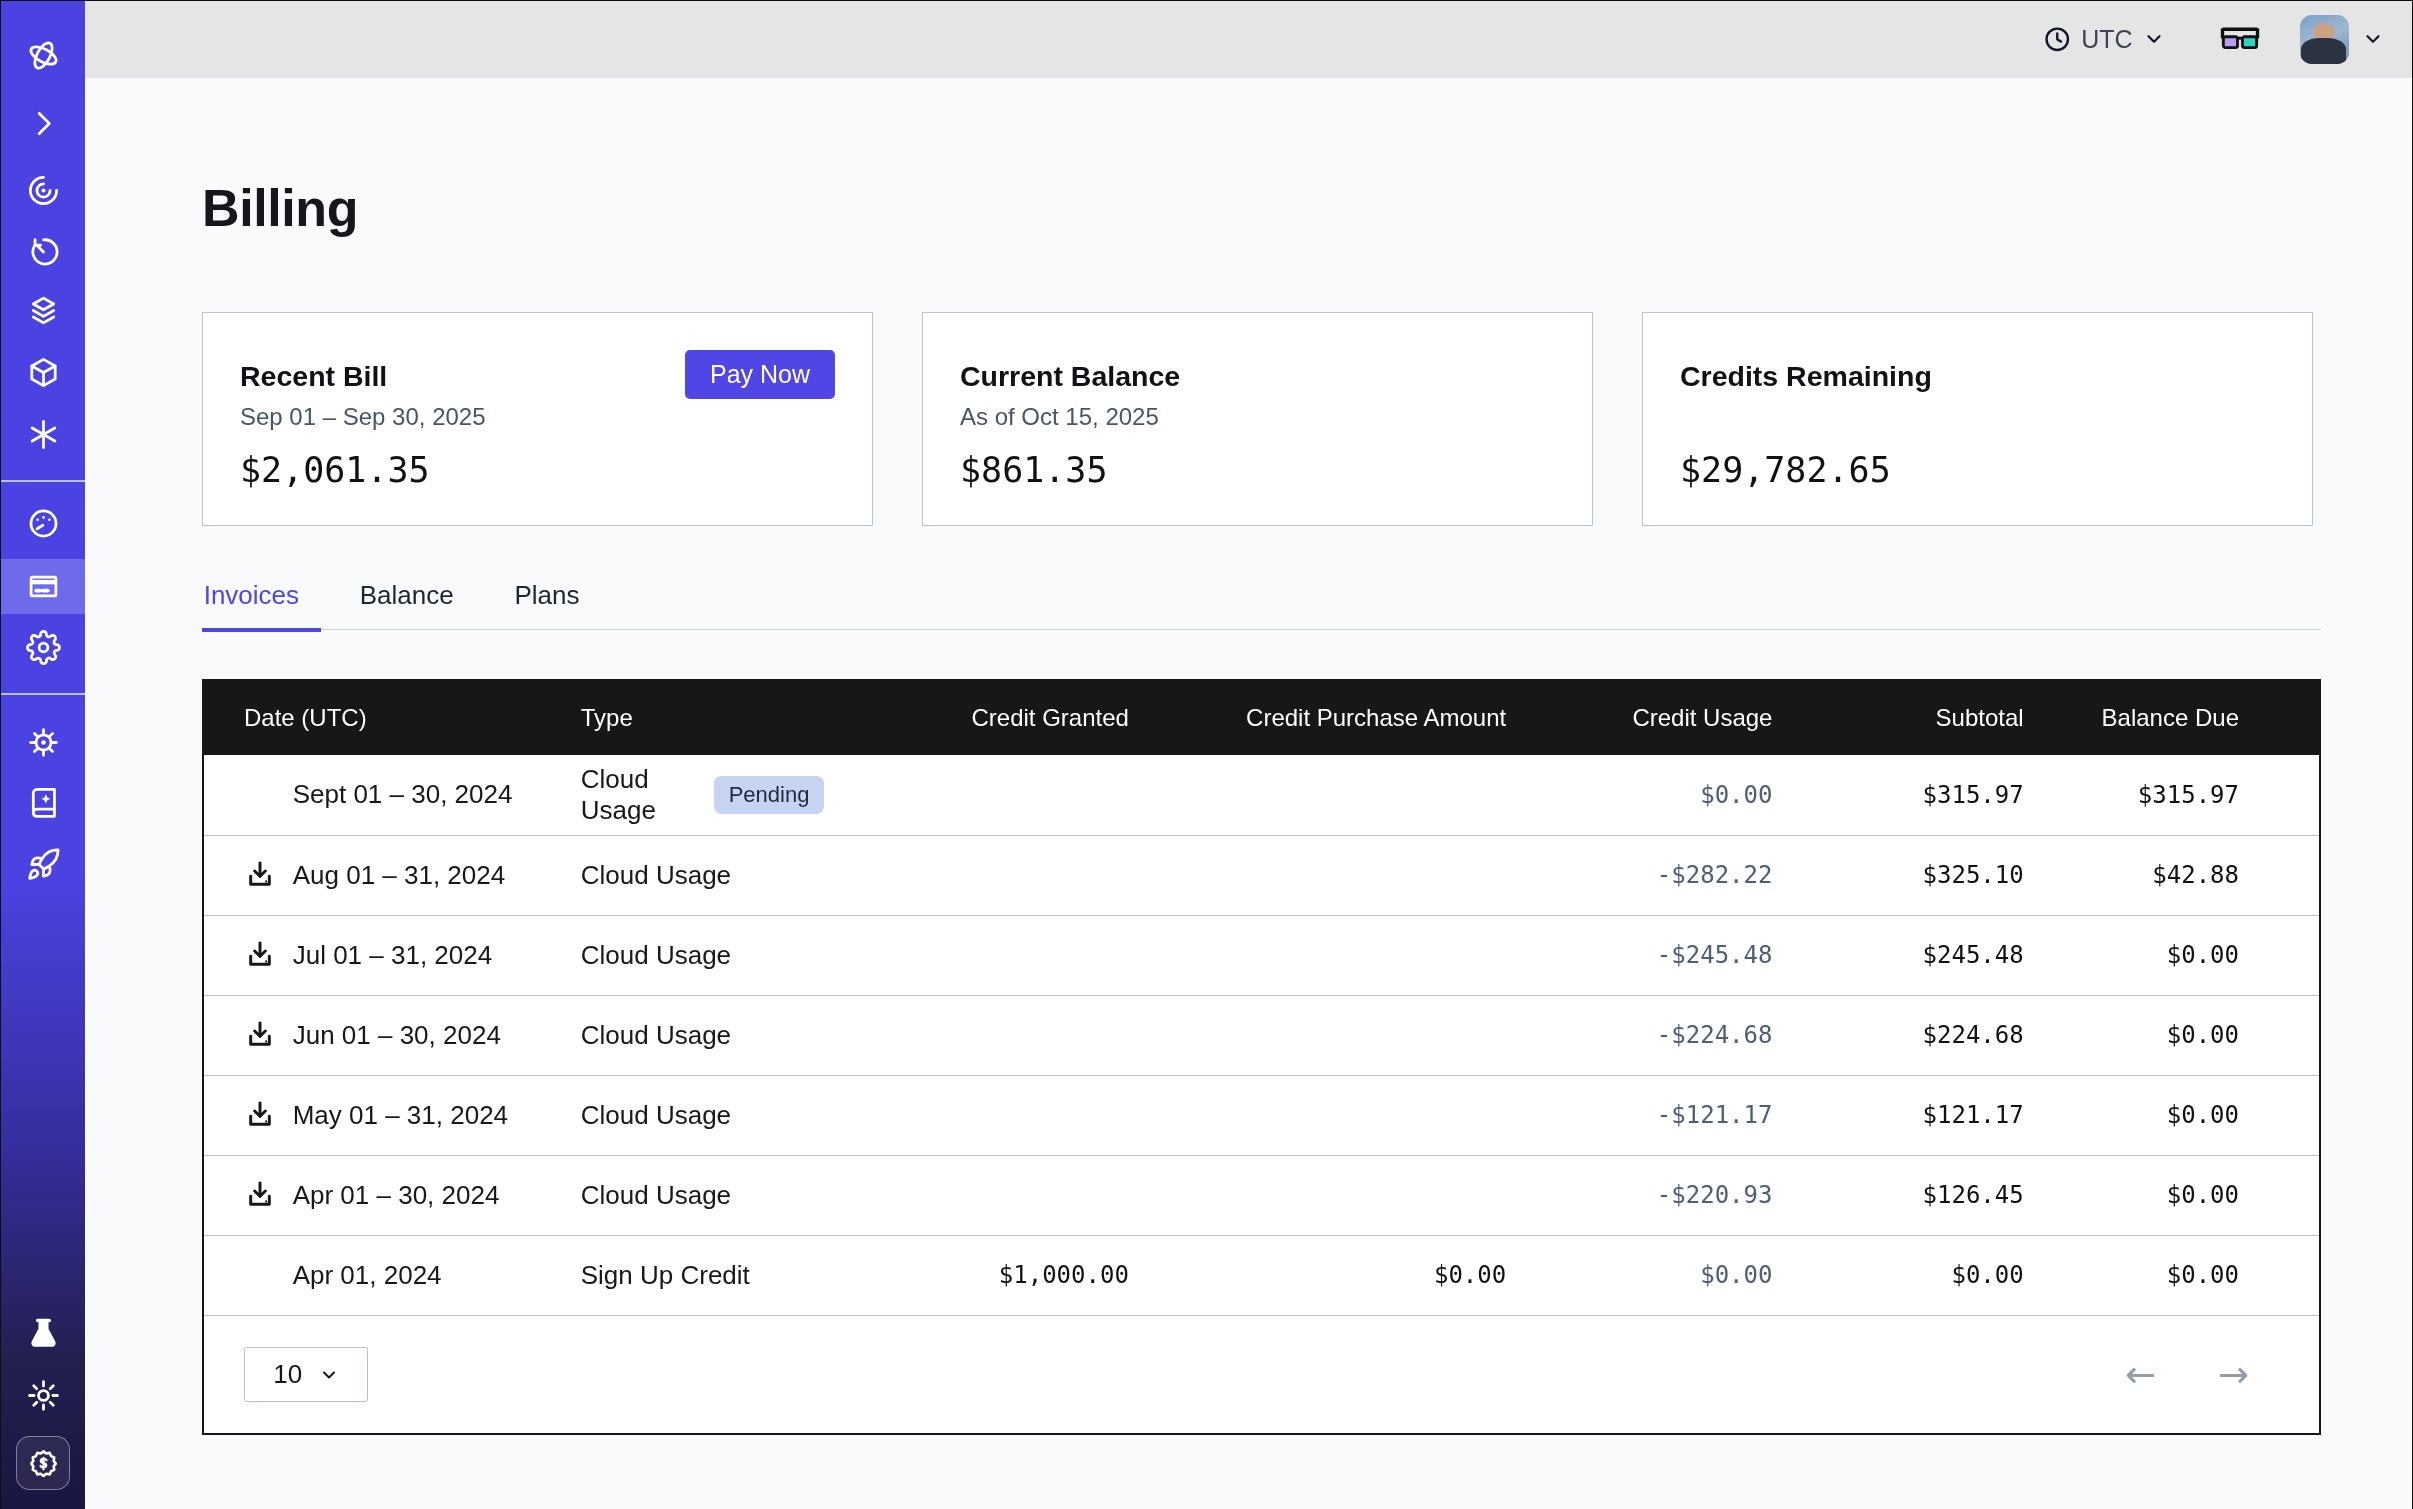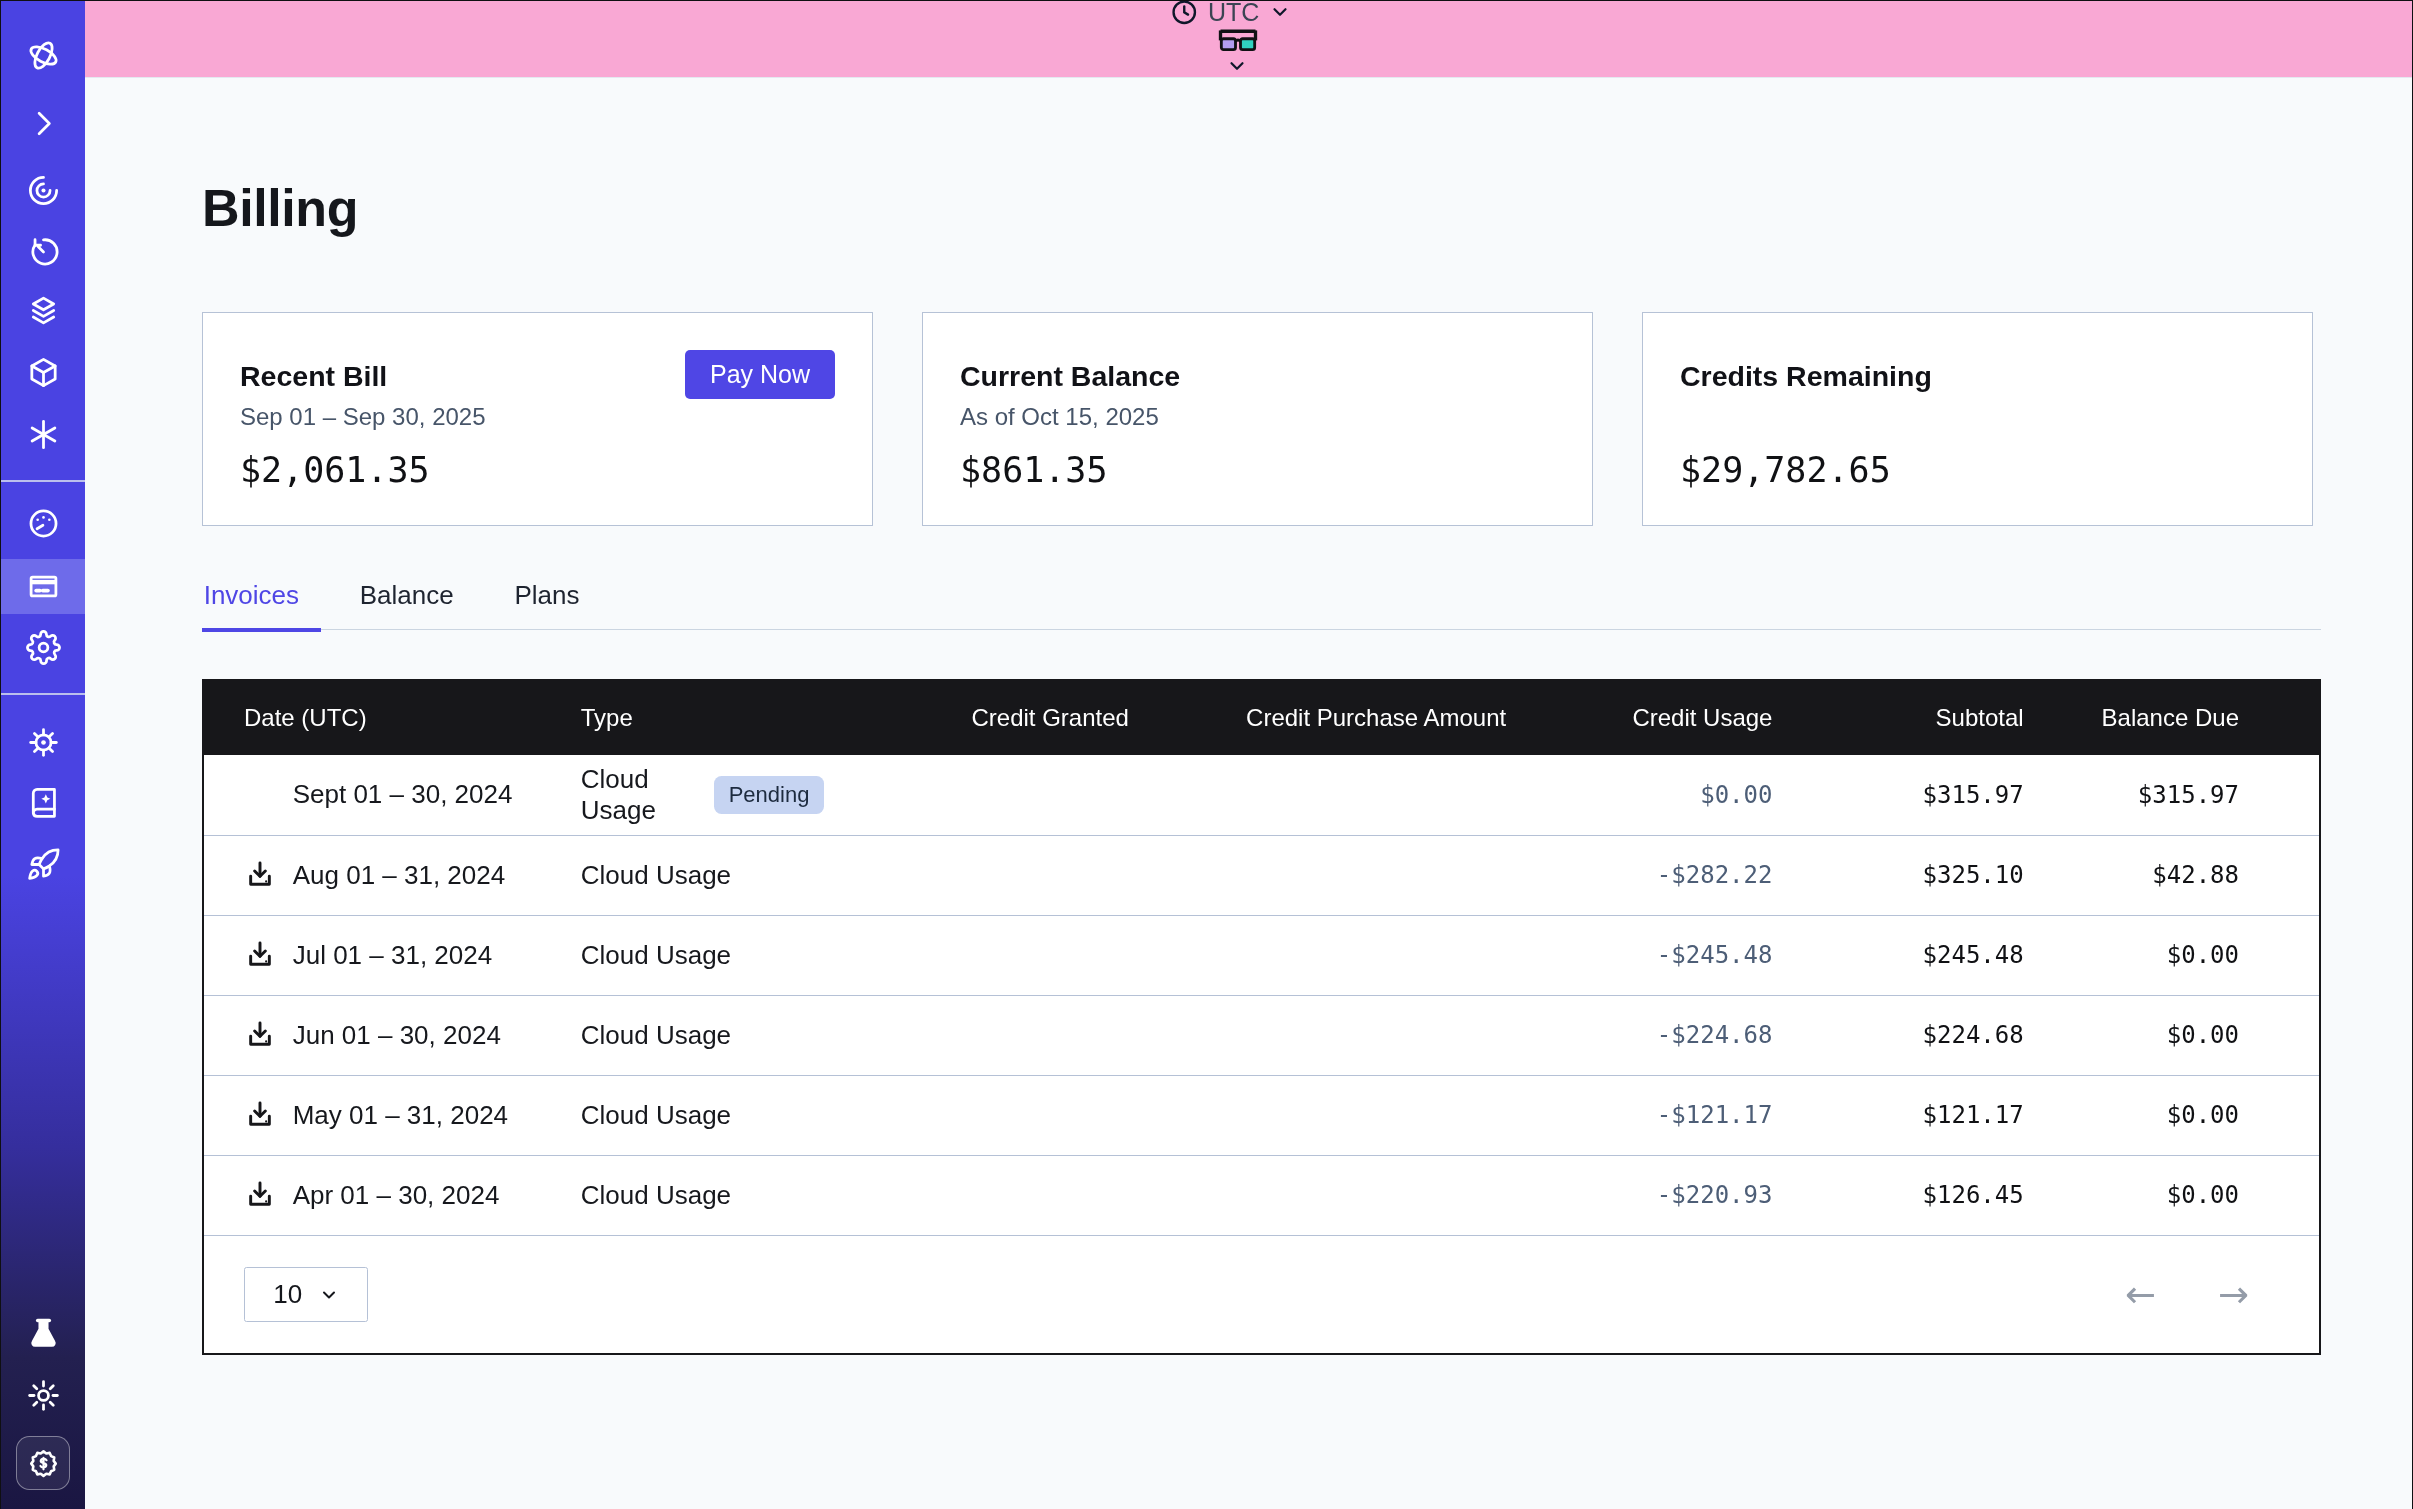--- a/index.html
+++ b/index.html
@@ -10,22 +10,22 @@
   .sidebar { position:absolute; left:0; top:0; width:84px; height:100%; z-index:30;
     background:linear-gradient(180deg,#4a43e2 0%,#4a43e2 58%,#352e9d 76%,#232050 90%,#1a1642 100%); }
   .nav-item { position:absolute; left:0; width:84px; height:55px; display:flex; align-items:center; justify-content:center; cursor:pointer; }
   .nav-item svg { width:35px; height:35px; stroke:#ffffff; fill:none; stroke-width:1.9; stroke-linecap:round; stroke-linejoin:round; }
   .nav-item.active { background:#6e6bea; }
   .sb-divider { position:absolute; left:0; width:84px; height:1.7px; background:rgba(226,232,240,.75); }
   .badge-box { position:absolute; left:15px; width:54px; height:54px; border:1.7px solid rgba(255,255,255,.4); border-radius:13.4px; background:rgba(255,255,255,.07); display:flex; align-items:center; justify-content:center; cursor:pointer; }
   .badge-box svg { width:33px; height:33px; stroke:#fff; fill:none; stroke-width:1.9; stroke-linecap:round; stroke-linejoin:round; }
 
   
-  .topbar { position:absolute; left:84px; top:0; right:0; height:77px; background:#f9a8d4; border-bottom:1.7px solid #e4e9f0;
-    display:flex; align-items:center; justify-content:flex-end; padding-right:36px; z-index:20;flex-direction:column; }
+  .topbar { position:absolute; left:84px; top:0; right:0; height:77px; background:#e5e5e5; border-bottom:1.7px solid #e4e9f0;
+    display:flex; align-items:center; justify-content:flex-end; padding-right:28px; z-index:20; }
   .tz-picker { display:flex; align-items:center; gap:10px; cursor:pointer; }
   .tz-picker svg.clock { width:28.5px; height:28.5px; stroke:#0f172a; fill:none; stroke-width:2; stroke-linecap:round; }
   .tz-label { font-size:25px; color:#3b4453; }
   .chev { width:22px; height:22px; stroke:#0f172a; fill:none; stroke-width:2.4; stroke-linecap:round; stroke-linejoin:round; }
   .glasses-btn { margin-left:55px; margin-right:40px; cursor:pointer; display:flex; }
   .avatar { width:49px; height:49px; border-radius:11.7px; cursor:pointer; overflow:hidden; position:relative;
     background:linear-gradient(160deg,#7da0c4 0%,#9db8d4 45%,#6d8aa8 100%); }
   .avatar::before { content:""; position:absolute; left:13.4px; top:8.4px; width:22px; height:18.4px; border-radius:50%; background:#caa183; }
   .avatar::after { content:""; position:absolute; left:1.7px; top:23.4px; width:45px; height:28.5px; border-radius:40% 40% 0 0; background:#2c3340; }
   .acct-chev { margin-left:13.4px; cursor:pointer; display:flex; }
@@ -398,20 +398,34 @@
                   <span>Apr 01 – 30, 2024</span>
                 </div>
               </td>
             <td class="l type-col">Cloud Usage</td>
             <td class="r mono"></td>
             <td class="r mono"></td>
             <td class="r mono usage">-$220.93</td>
             <td class="r mono">$126.45</td>
             <td class="r mono">$0.00</td>
           </tr>
+          <tr>
+            <td class="l">
+                <div class="date-cell">
+                  <span class="dl-spacer"></span>
+                  <span>Apr 01, 2024</span>
+                </div>
+              </td>
+            <td class="l type-col">Sign Up Credit</td>
+            <td class="r mono green">$1,000.00</td>
+            <td class="r mono">$0.00</td>
+            <td class="r mono usage">$0.00</td>
+            <td class="r mono">$0.00</td>
+            <td class="r mono">$0.00</td>
+          </tr>
         </tbody>
       </table>
 
       <div class="table-footer">
         <div class="page-size">
           <span>10</span>
           <svg viewBox="0 0 24 24">
               <polyline points="6,9 12,15 18,9"></polyline>
             </svg>
         </div>

